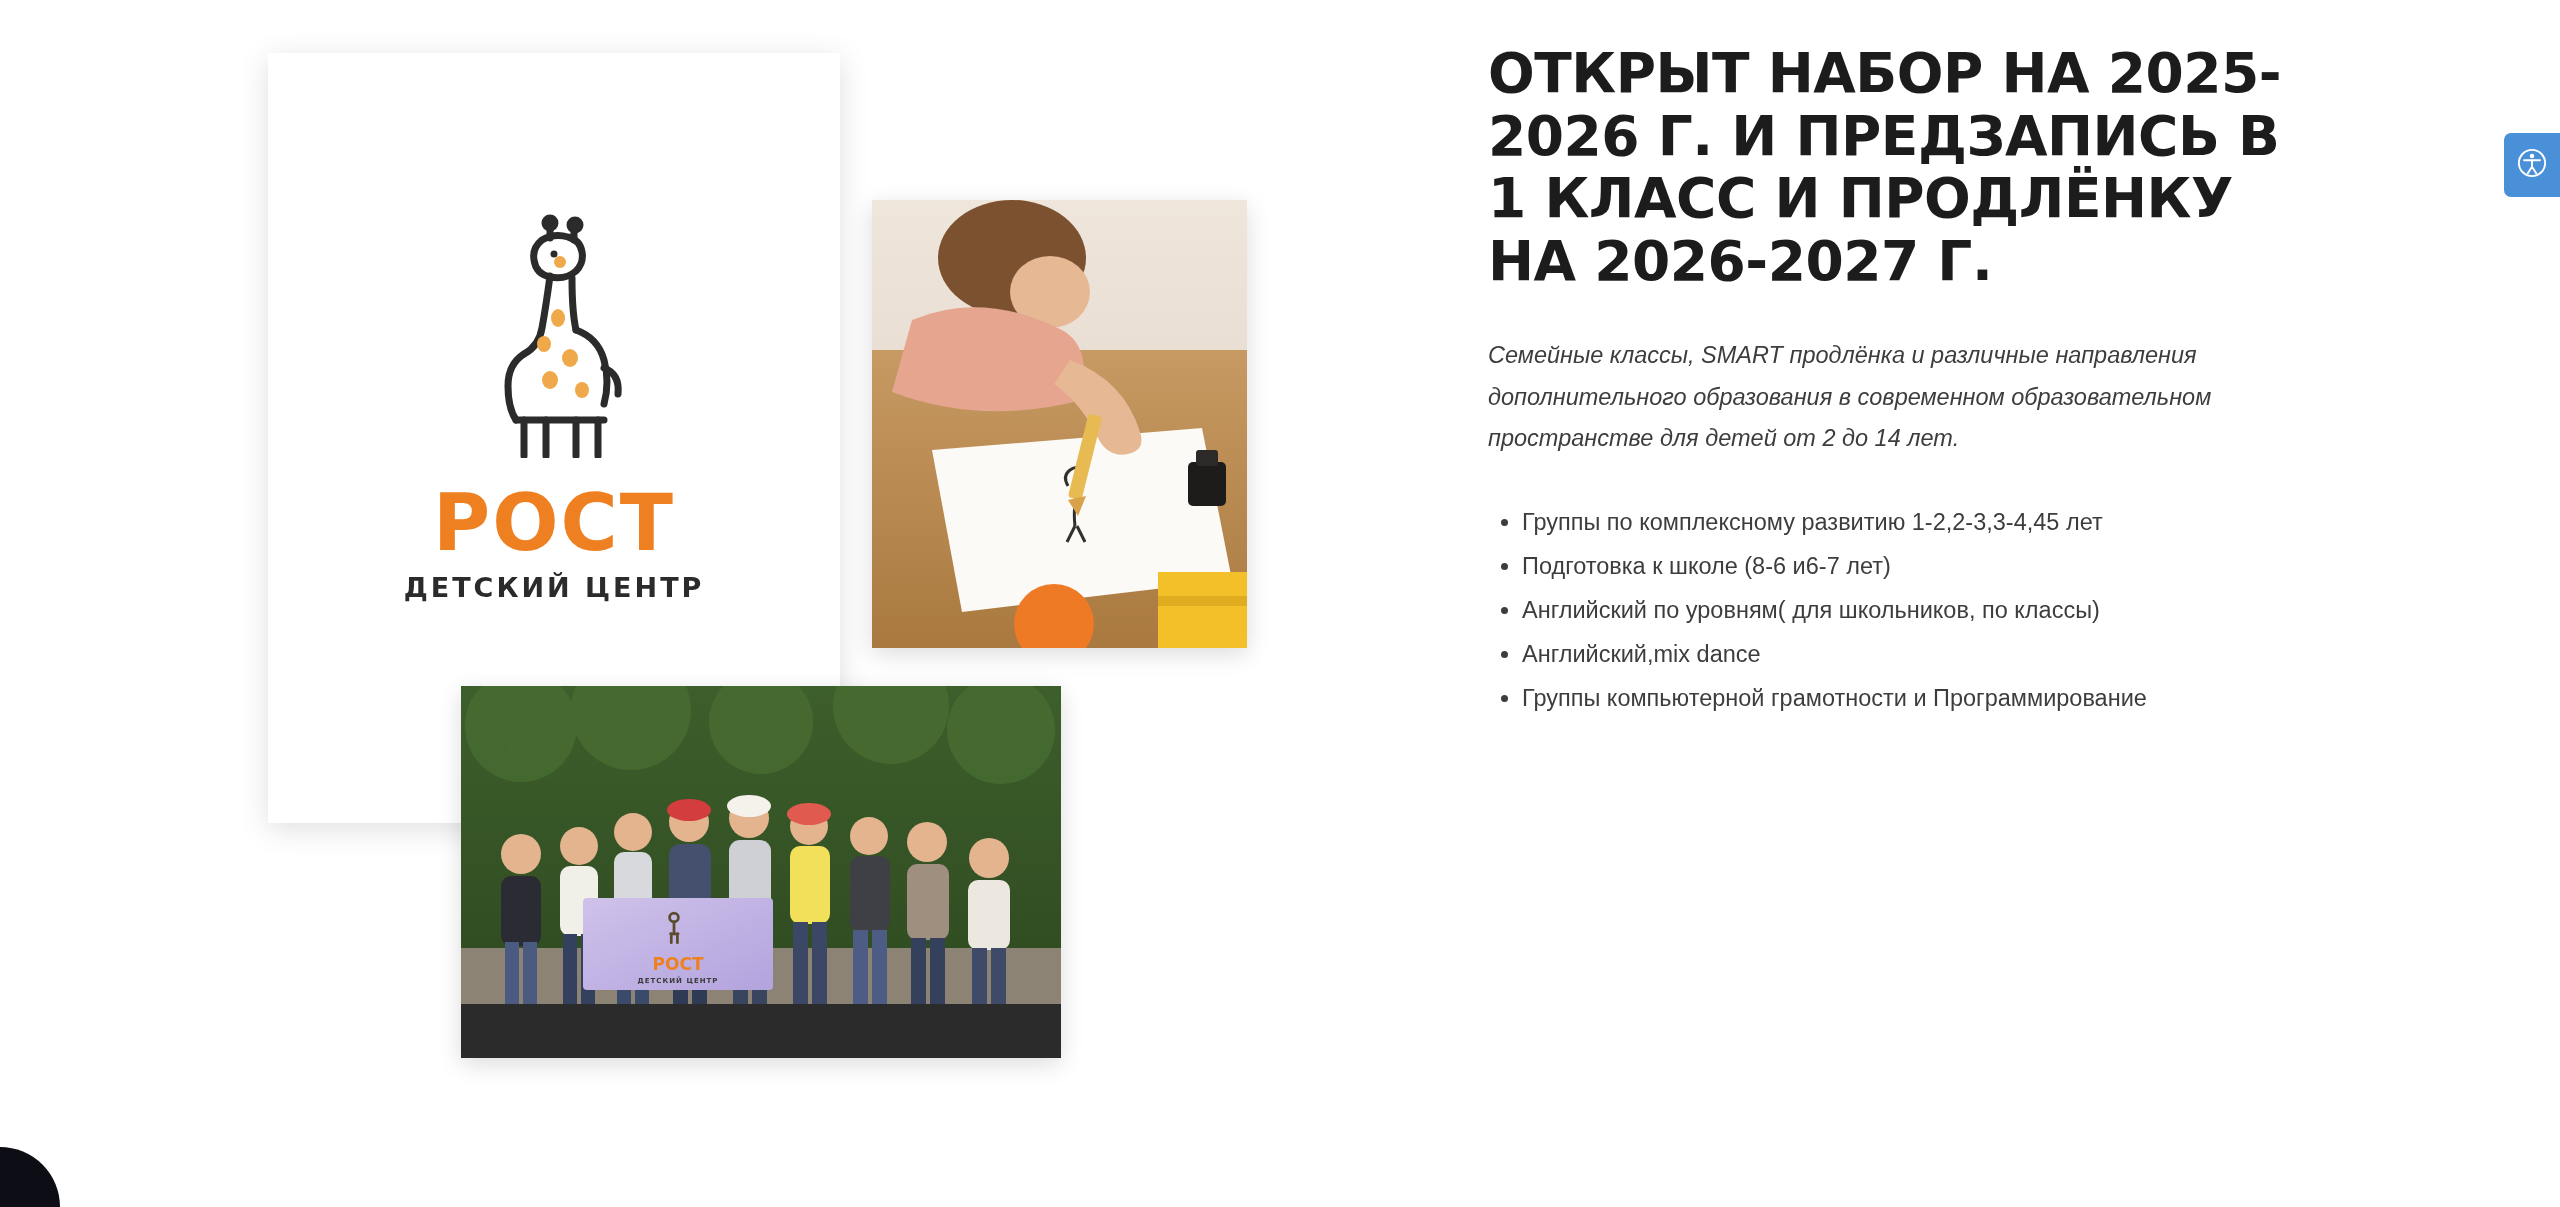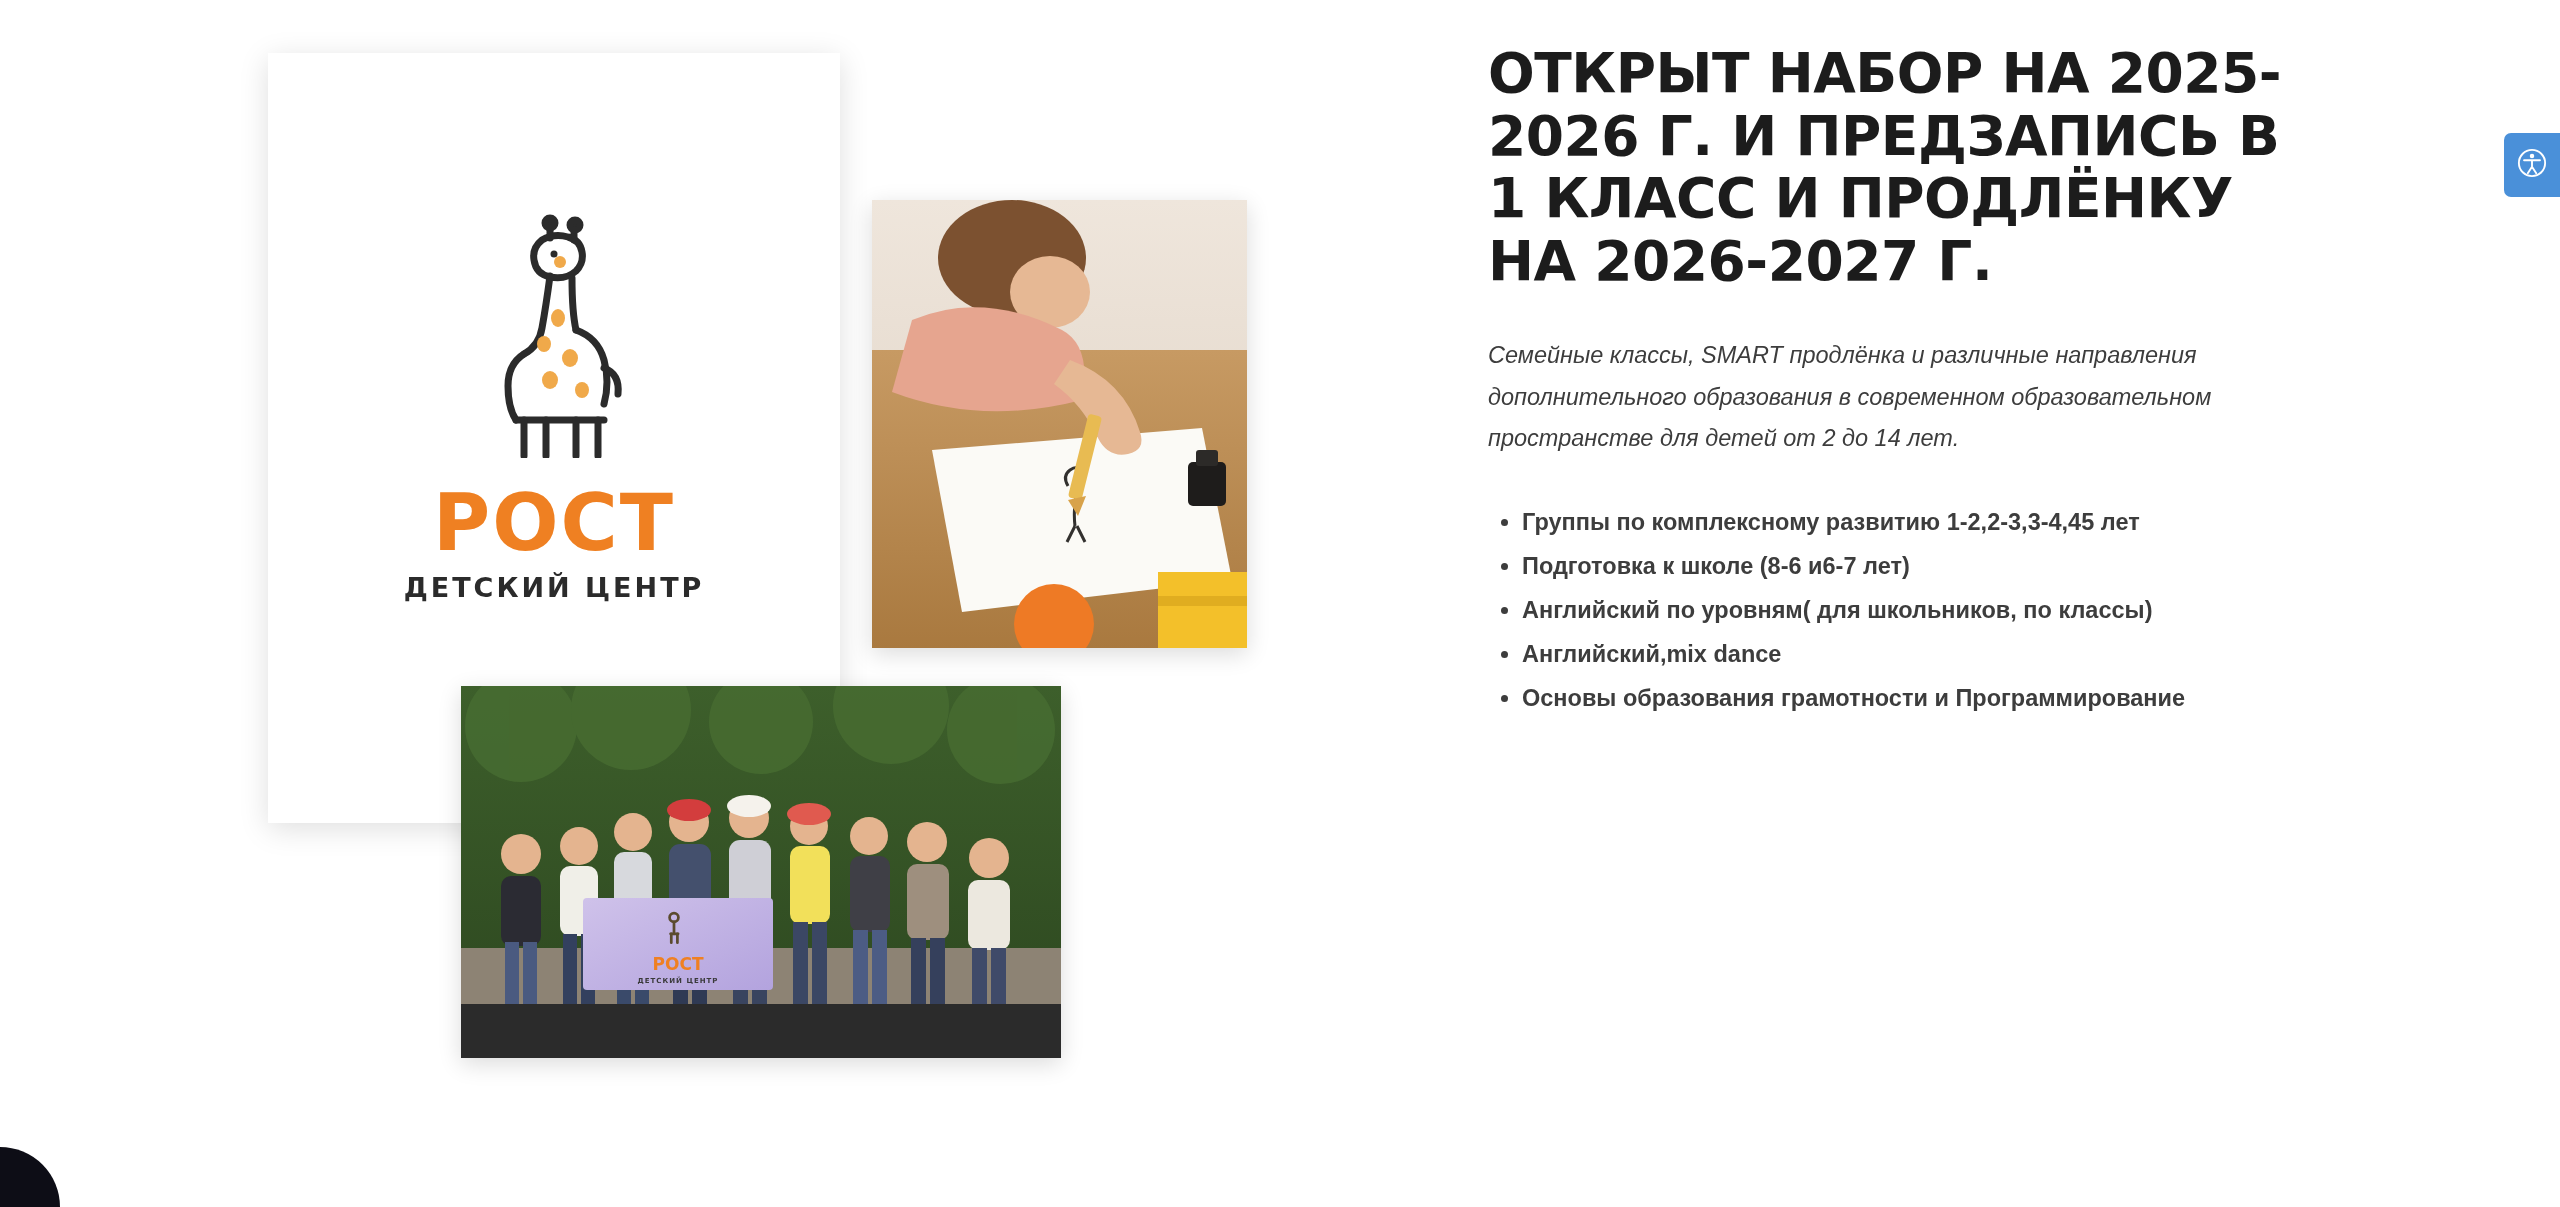--- a/index.html
+++ b/index.html
@@ -122,21 +122,20 @@
     line-height: 1.78;
     color: #3d3d3d;
     width: 760px;
     font-style: italic;
   }
 
   .bullets {
     margin: 42px 0 0 0;
     padding: 0 0 0 34px;
     width: 820px;
-    font-weight: bold;
   }
 
   .bullets li {
     font-family: "Liberation Sans", sans-serif;
     font-size: 23.5px;
     line-height: 1.78;
     color: #3d3d3d;
     margin-bottom: 2px;
   }
 
@@ -371,21 +370,21 @@
   </div>
 
   <div class="content">
     <h1 class="headline">ОТКРЫТ НАБОР НА 2025-2026 Г. И ПРЕДЗАПИСЬ В 1 КЛАСС И ПРОДЛЁНКУ НА 2026-2027 Г.</h1>
     <p class="lede">Семейные классы, SMART продлёнка и различные направления дополнительного образования в современном образовательном пространстве для детей от 2 до 14 лет.</p>
     <ul class="bullets">
       <li>Группы по комплексному развитию 1-2,2-3,3-4,45 лет</li>
       <li>Подготовка к школе (8-6 и6-7 лет)</li>
       <li>Английский по уровням( для школьников, по классы)</li>
       <li>Английский,mix dance</li>
-      <li>Основы образования грамотности и Программирование</li>
+      <li>Группы компьютерной грамотности и Программирование</li>
     </ul>
   </div>
 
   <div class="a11y-tab">
     <span>
       <svg viewBox="0 0 32 32" aria-hidden="true">
         <circle cx="16" cy="16" r="14" fill="none" stroke="#ffffff" stroke-width="2"></circle>
         <circle cx="16" cy="8.5" r="2.4" fill="#ffffff"></circle>
         <path d="M7.5 13 h17 M16 13 v7 M16 20 l-4.5 7 M16 20 l4.5 7" stroke="#ffffff" stroke-width="2" stroke-linecap="round" fill="none"></path>
       </svg>

